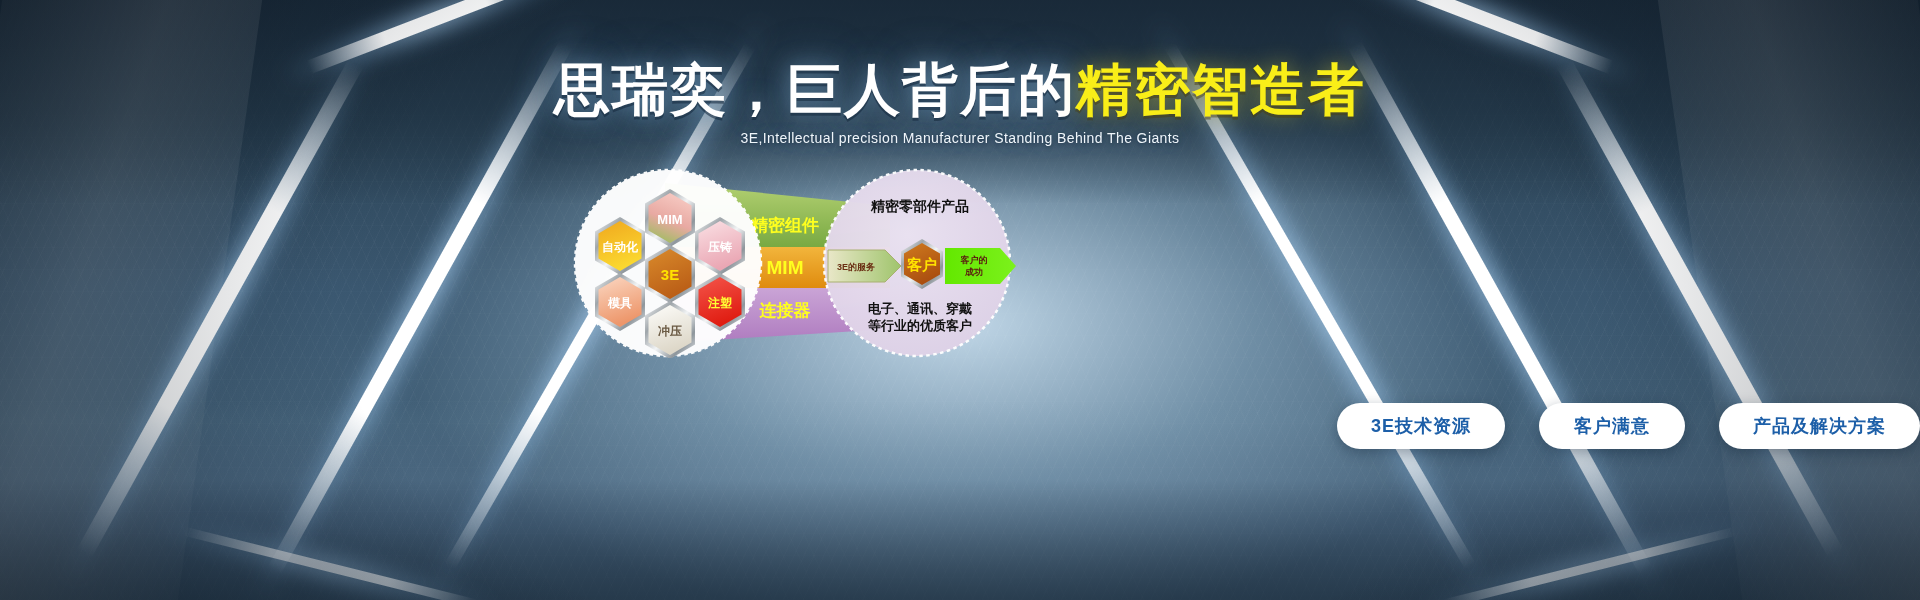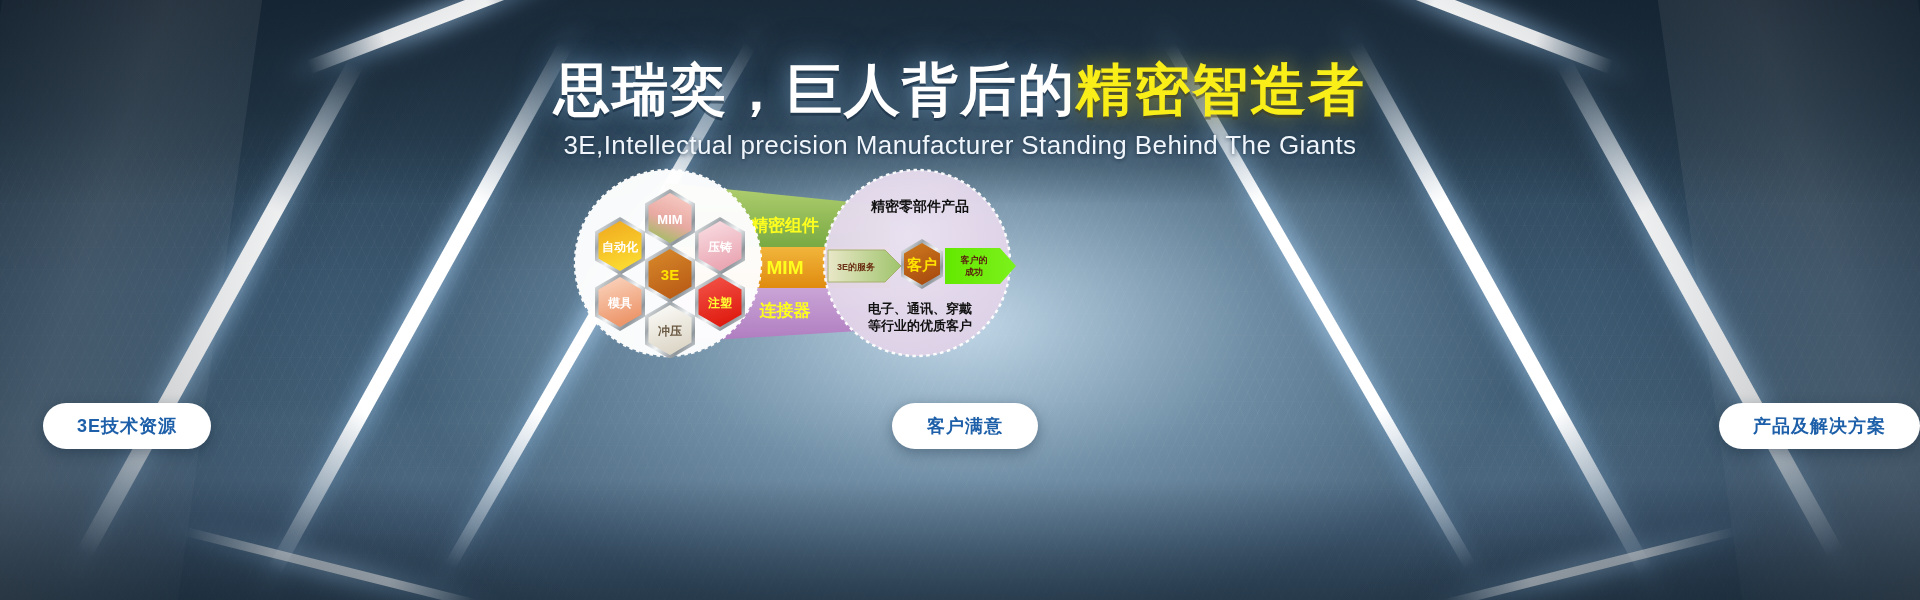--- a/index.html
+++ b/index.html
@@ -55,31 +55,31 @@
 
   
   .title-wrap { position:absolute; left:0; right:0; top:62px; text-align:center; z-index:40; }
   .title {
     font-size:56px; font-weight:700; letter-spacing:2px; line-height:1;
     color:#ffffff;
     text-shadow: 0 3px 0 rgba(20,40,60,.55), 0 0 22px rgba(150,200,240,.55), 0 0 48px rgba(110,170,220,.35);
   }
   .title .hl { color:#f9ee18; text-shadow: 0 3px 0 rgba(70,60,10,.45), 0 0 22px rgba(250,235,60,.45); }
   .subtitle {
-    margin-top:12px; font-size:26px; font-weight:400; letter-spacing:.4px;
+    margin-top:12px; font-size:14px; font-weight:400; letter-spacing:.4px;
     color:#f0f6fb; text-shadow:0 1px 4px rgba(15,35,55,.75), 0 0 16px rgba(160,205,245,.35);
   }
 
   
   #diagram { position:absolute; left:560px; top:168px; width:480px; height:190px; z-index:35; }
   #diagram svg { display:block; }
   .hx-label { font-family:"Liberation Sans","DejaVu Sans",sans-serif; font-weight:700; text-anchor:middle; }
 
   
-  .pills { position:absolute; left:0; right:0; top:403px; display:flex; justify-content:space-between; gap:34px; z-index:45;padding-left:43px; }
+  .pills { position:absolute; left:0; right:0; top:403px; display:flex; justify-content:flex-end; gap:34px; z-index:45; }
   .pill {
     background:#ffffff; color:#1d5fa8; border-radius:24px;
     font-size:18px; font-weight:700; letter-spacing:1px;
     padding:11px 34px; min-width:146px; text-align:center;
     box-shadow:0 4px 14px rgba(10,30,50,.35);
     cursor:pointer; user-select:none; white-space:nowrap;
   }
 </style>
 </head>
 <body>

